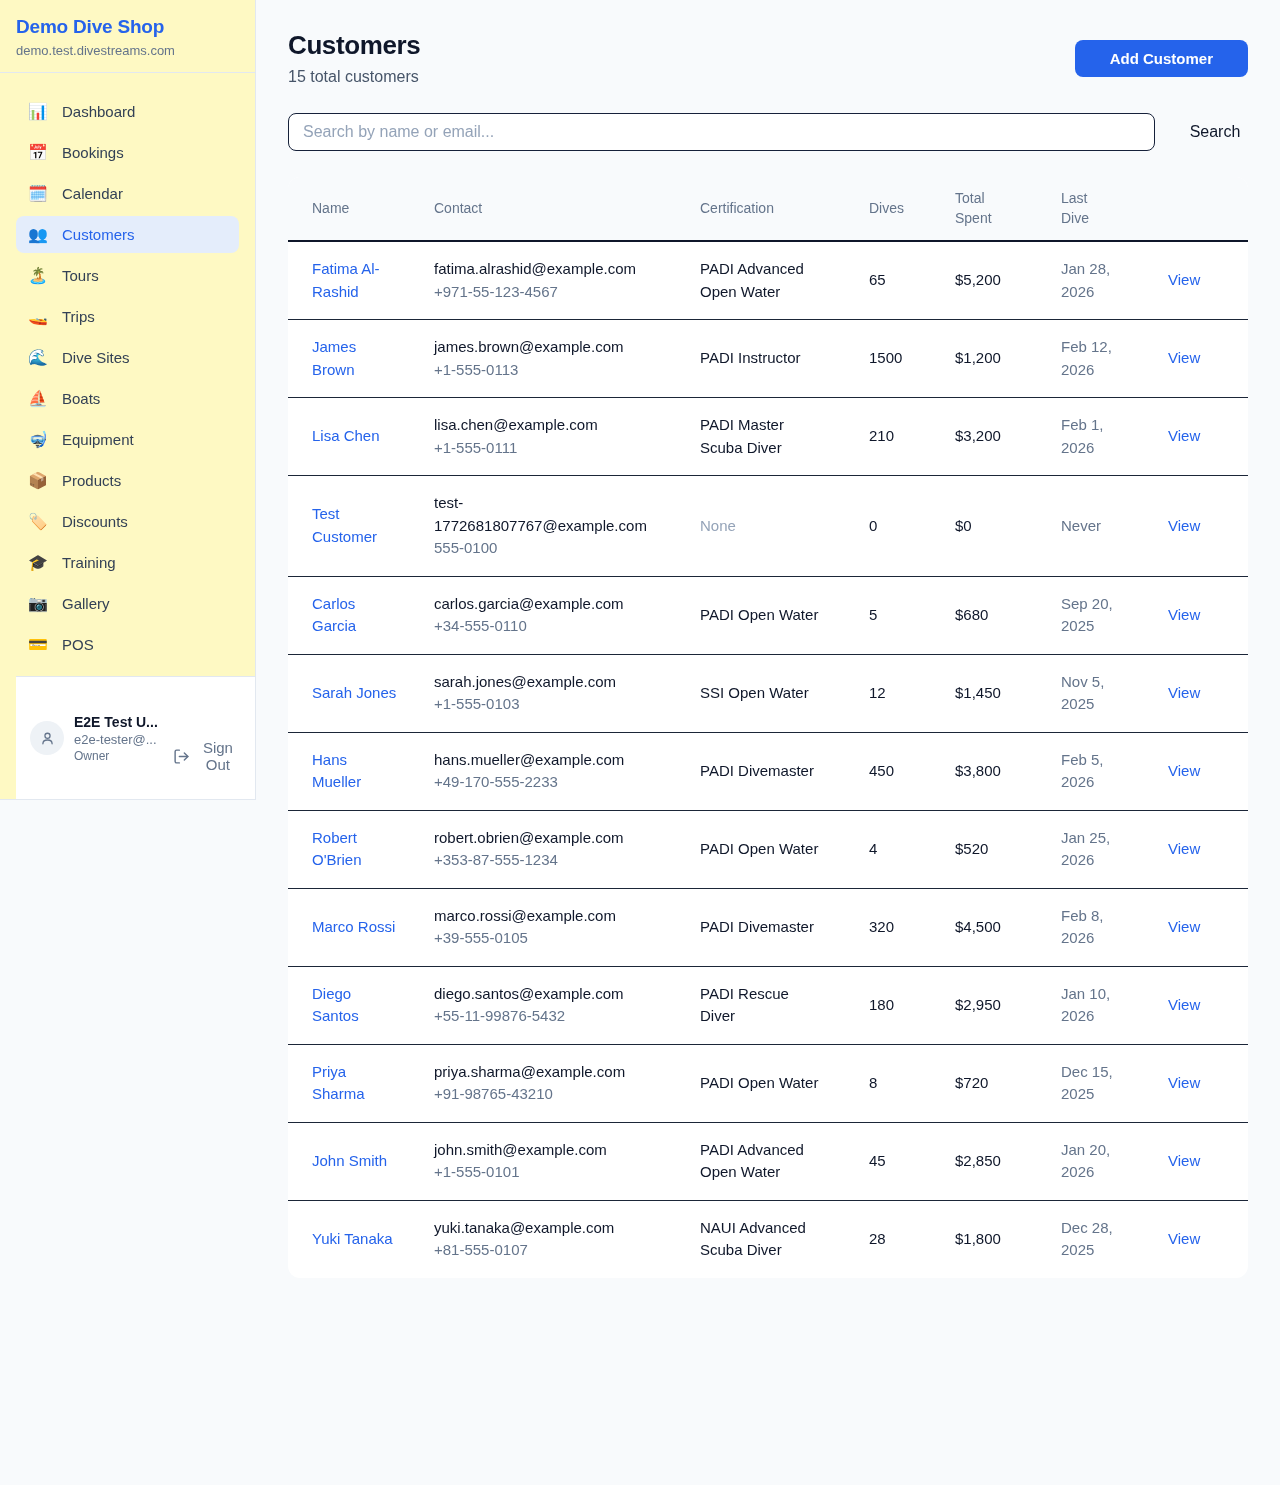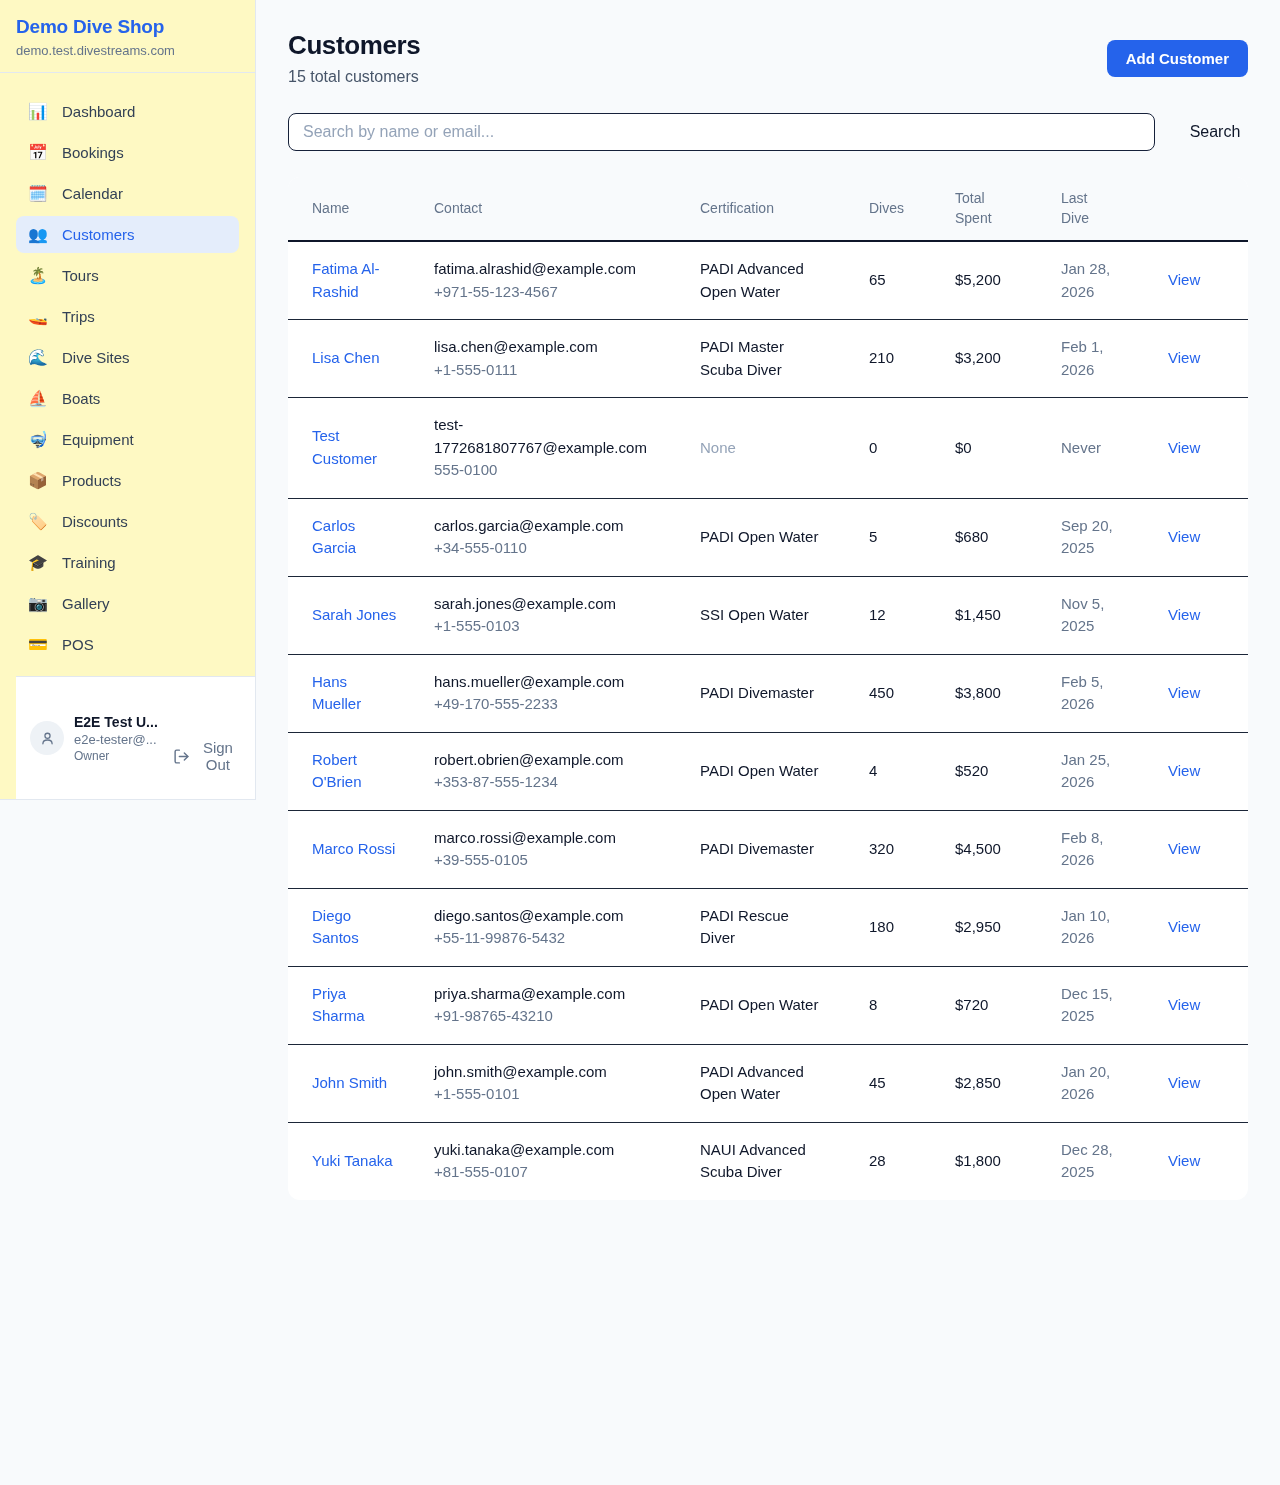--- a/index.html
+++ b/index.html
@@ -40,21 +40,21 @@
     margin-left:auto; background:none; border:none; color:var(--muted); font-size:15px;
     font-family:inherit; display:flex; align-items:center; gap:7px; cursor:pointer; padding:4px 2px;margin-top:36px;
   }
   
   .main { margin-left:256px; padding:30px 32px 30px; }
   .page-header { display:flex; align-items:center; justify-content:space-between; }
   .page-title { font-size:26px; font-weight:700; letter-spacing:-0.4px; color:#0f172a; }
   .page-subtitle { font-size:16px; color:#475569; margin-top:7px; }
   .btn-primary {
     background:var(--accent); color:#fff; border:none; border-radius:8px;
-    font-family:inherit; font-size:15px; font-weight:600; padding:10px 19px; cursor:pointer;
+    font-family:inherit; font-size:15px; font-weight:600; padding:10px 35px; cursor:pointer;
   }
   .search-row { display:flex; align-items:center; margin-top:27px; }
   .search-input {
     flex:1; height:38px; border:1.5px solid #16213a; border-radius:8px;
     padding:0 14px; font-family:inherit; font-size:16px; color:#0f172a; background:#fff; outline:none;
   }
   .search-input::placeholder { color:#94a3b8; }
   .search-btn {
     background:none; border:none; font-family:inherit; font-size:16px; color:#0f172a;
     padding:0 0 0 0; margin-left:27px; width:66px; text-align:center; cursor:pointer;
@@ -219,20 +219,32 @@
               <div class="email">fatima.alrashid@example.com</div>
               <div class="phone">+971-55-123-4567</div>
             </td>
             <td class="col-cert">PADI Advanced Open Water</td>
             <td class="col-dives">65</td>
             <td class="col-spent">$5,200</td>
             <td class="col-last">Jan 28, 2026</td>
             <td class="col-view"><a class="view-link">View</a></td>
           </tr>
           <tr>
+            <td class="col-name"><a class="name-link">James Brown</a></td>
+            <td class="col-contact">
+              <div class="email">james.brown@example.com</div>
+              <div class="phone">+1-555-0113</div>
+            </td>
+            <td class="col-cert">PADI Instructor</td>
+            <td class="col-dives">1500</td>
+            <td class="col-spent">$1,200</td>
+            <td class="col-last">Feb 12, 2026</td>
+            <td class="col-view"><a class="view-link">View</a></td>
+          </tr>
+          <tr>
             <td class="col-name"><a class="name-link">Lisa Chen</a></td>
             <td class="col-contact">
               <div class="email">lisa.chen@example.com</div>
               <div class="phone">+1-555-0111</div>
             </td>
             <td class="col-cert">PADI Master Scuba Diver</td>
             <td class="col-dives">210</td>
             <td class="col-spent">$3,200</td>
             <td class="col-last">Feb 1, 2026</td>
             <td class="col-view"><a class="view-link">View</a></td>

